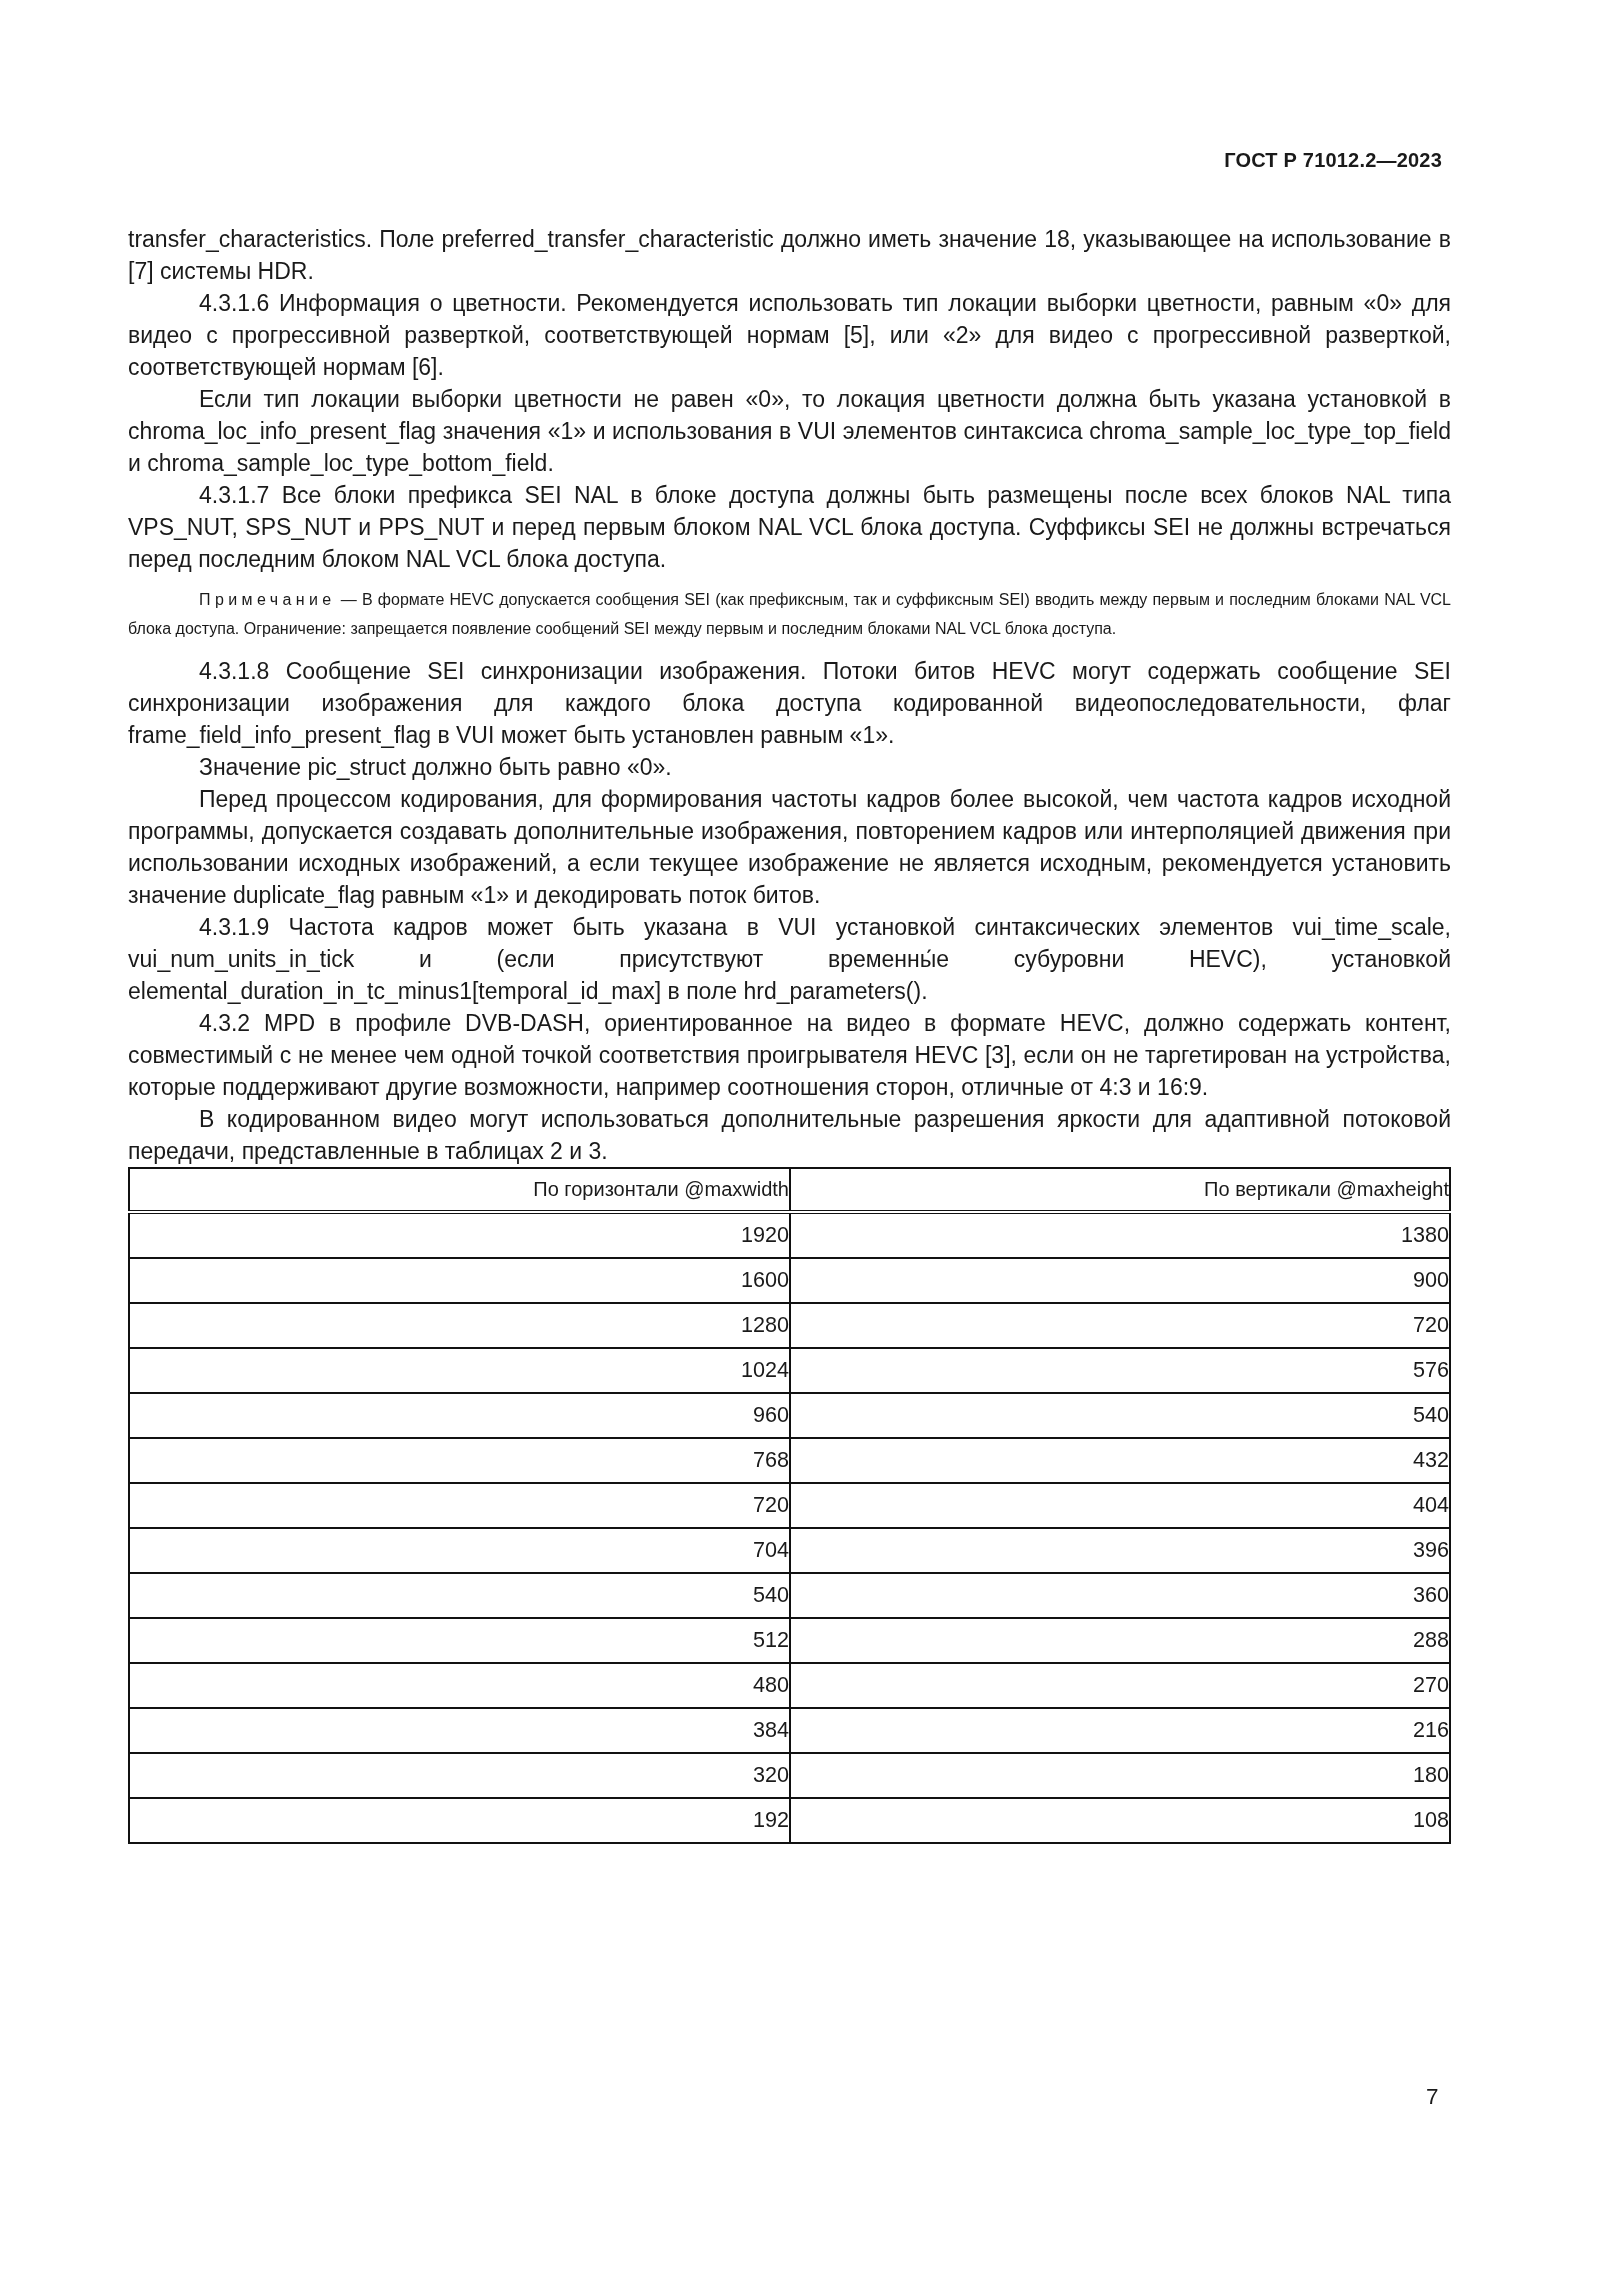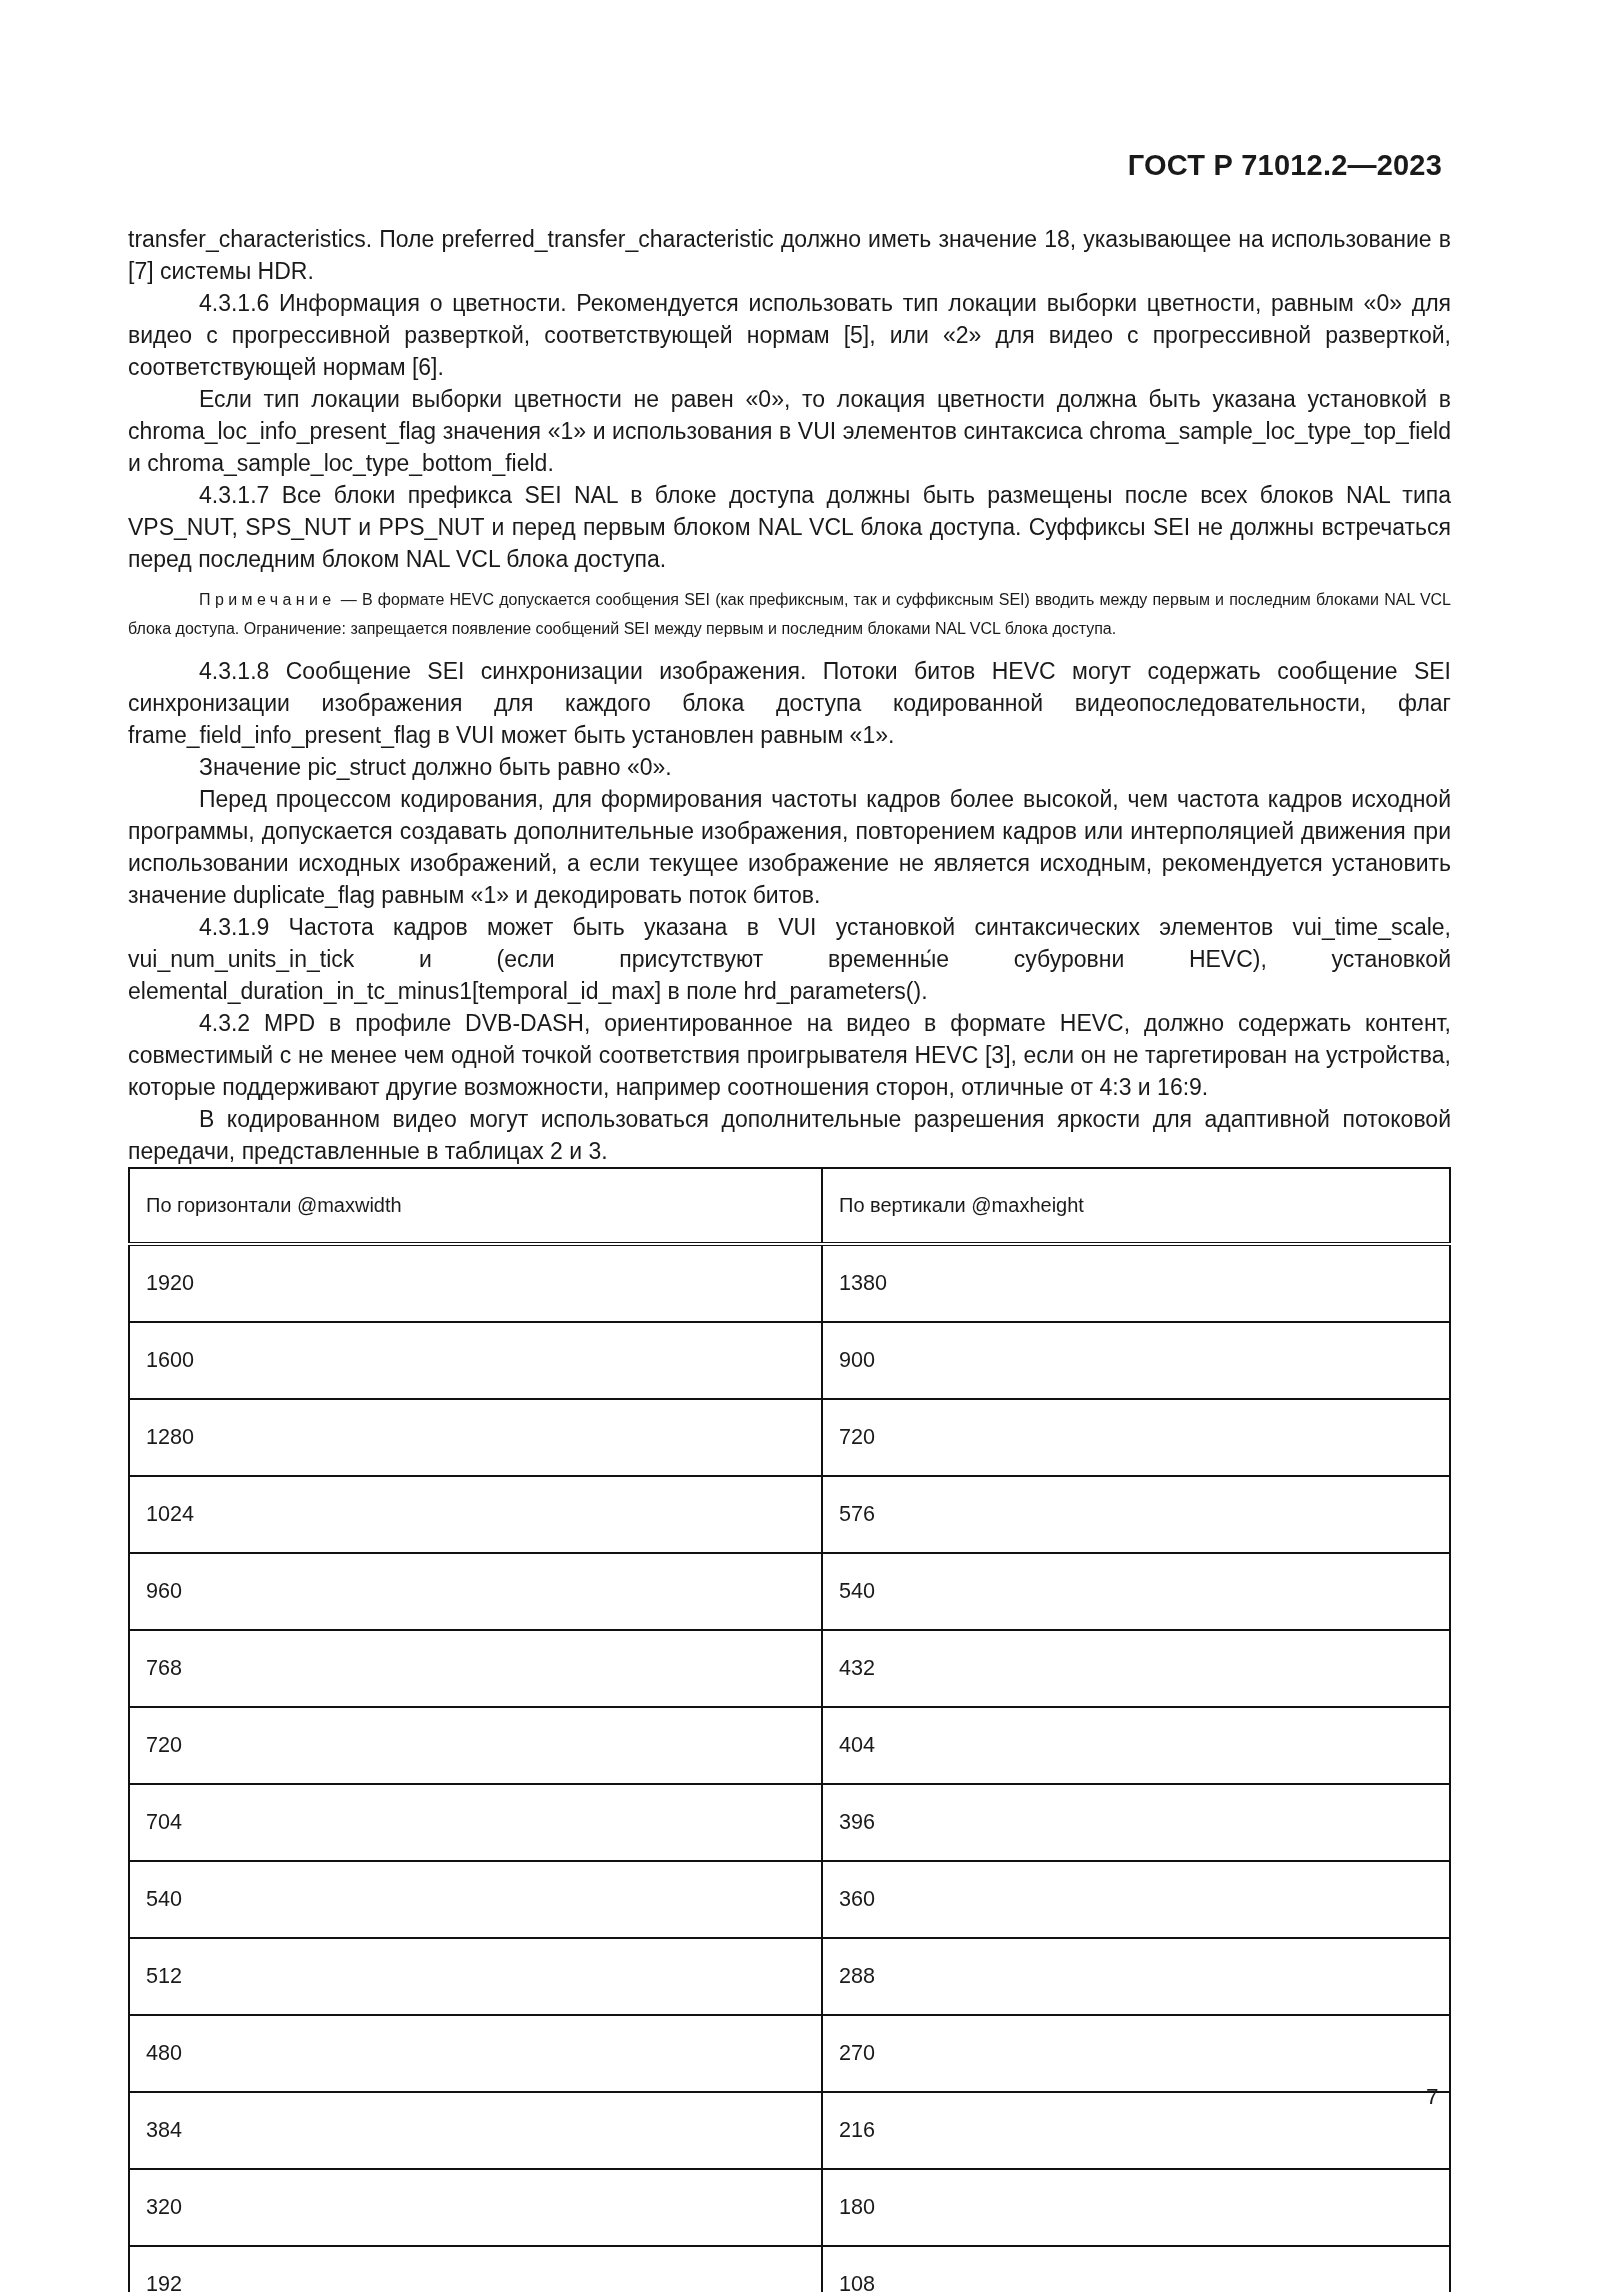--- a/index.html
+++ b/index.html
@@ -1,29 +1,29 @@
 <!DOCTYPE html>
 <html><head>
 <meta charset="utf-8">
 <style>
   html, body { margin: 0; padding: 0; background: #ffffff; }
   body { width: 1621px; height: 2293px; position: relative; overflow: hidden;
          font-family: "Liberation Sans", sans-serif; color: #1a1a1a; }
   .header { position: absolute; top: 149px; right: 179px; font-weight: bold;
-            font-size: 29px; letter-spacing: 0.2px; }
+            font-size: 20px; letter-spacing: 0.2px; }
   .body-text { position: absolute; left: 128px; top: 223px; width: 1323px;
                font-size: 23px; line-height: 32px; }
   .body-text p { margin: 0; text-align: justify; }
   .body-text p.ind { text-indent: 71px; }
   .note { font-size: 16px; line-height: 29px; margin: 9.8px 0 11.8px 0 !important; }
   .spaced { letter-spacing: 4.4px; }
   .caption { font-size: 20px; margin-top: 19.6px !important; margin-bottom: 11.8px !important; }
   table.res { border-collapse: collapse; width: 1323px; font-size: 21.6px; }
-  table.res th, table.res td { border: 2.5px solid #111; text-align: left;
-                               font-weight: normal; padding: 16px; }
+  table.res th, table.res td { border: 2.5px solid #111; text-align: right;
+                               font-weight: normal; padding: 0; }
   table.res th { height: 41px; font-size: 20px; border-bottom: 4.9px double #111; }
   table.res td { height: 43px; border-radius: 22px; }
   table.res th:first-child, table.res td:first-child { width: 659px; }
   .page-num { position: absolute; left: 1426px; top: 2084px; font-size: 22.5px; }
 </style>
 </head>
 <body>
 
 <div class="header">ГОСТ Р 71012.2—2023</div>
 

